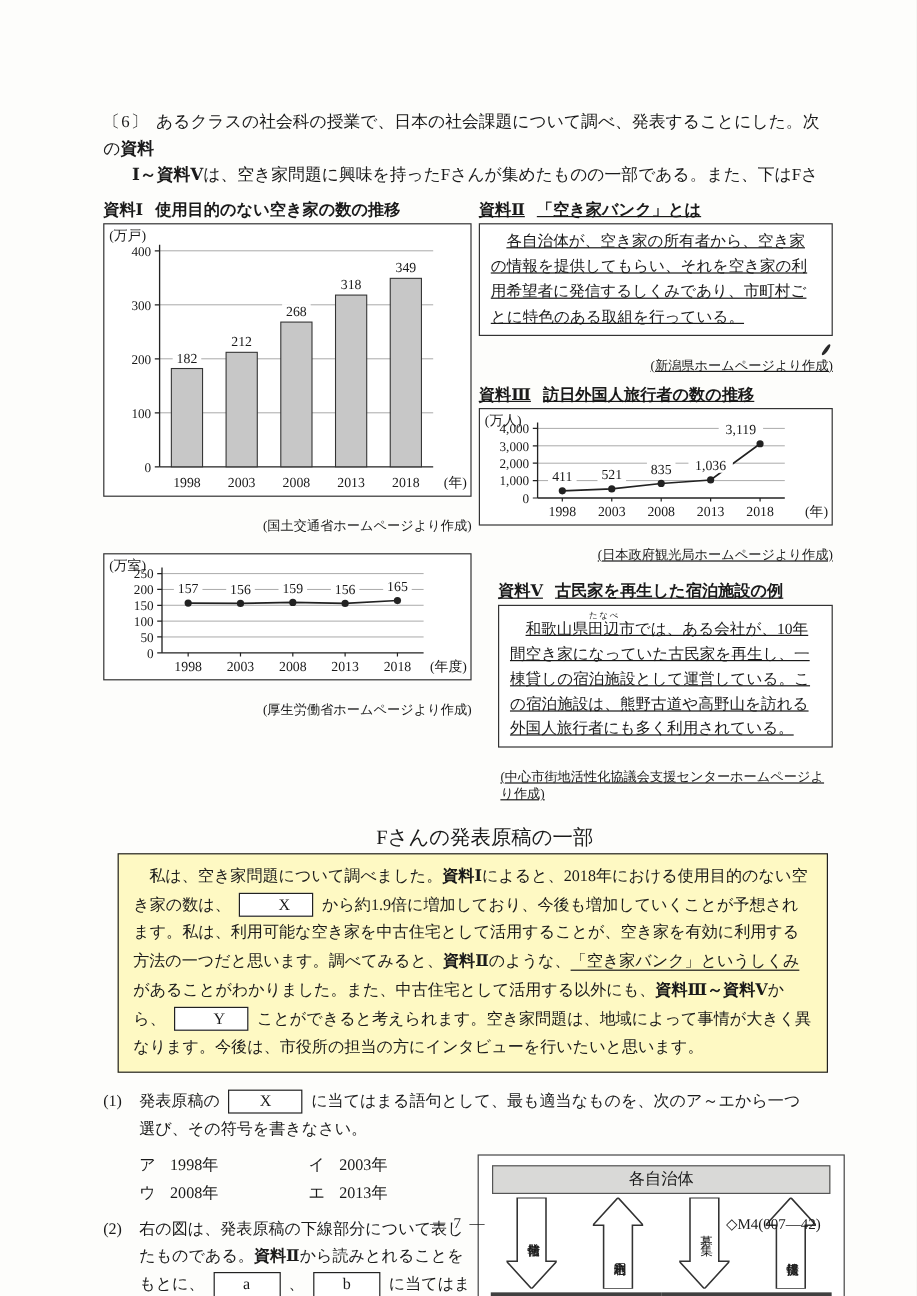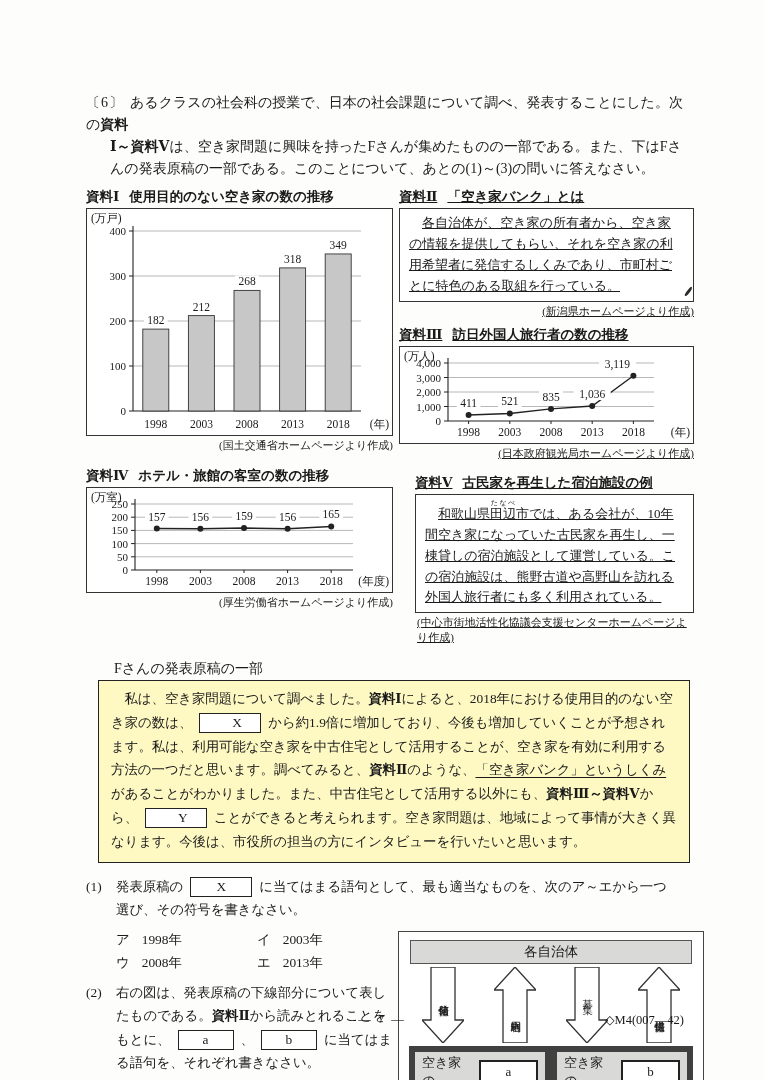--- a/index.html
+++ b/index.html
@@ -19,27 +19,27 @@
   .grid { display:flex; gap:6px; margin-top:8px; }
   .col-l { width:308px; }
   .col-r { width:296px;text-decoration:underline; }
   .shiryo { margin-bottom:6px; }
   .shiryo-head { font-size:13.5px; margin-bottom:2px; white-space:nowrap; }
   .shiryo-label { font-weight:bold; margin-right:10px; }
   .shiryo-title { font-weight:bold; }
   .shiryo-box { border:1.2px solid #333; background:#fff; }
   .shiryo-box.textbox { padding:4px 9px; font-size:13px; line-height:1.6; }
   .shiryo-box.textbox p { text-indent:1em; }
-  .shiryo-source { font-size:11px; text-align:right; margin-top:2px; line-height:1.3; }
+  .shiryo-source { font-size:11px; text-align:right; margin-top:18px; line-height:1.3; }
   .shiryo-source.left { text-align:left; padding-left:2px; }
   svg.chart { display:block; font-family:inherit; }
   ruby rt { font-size:7px; }
   
   .ms-wrap { margin-top:10px; }
-  .ms-head { font-size:14px; margin-left:28px; margin-bottom:2px; }
+  .ms-head { font-size:17px; margin-left:28px; margin-bottom:2px;text-align:center; }
   .ms-box { border:1.5px solid #222; background:#fef9c3; margin-left:12px; margin-right:4px;
             padding:6px 12px 8px; font-size:13.4px; line-height:1.78; }
   .ms-box p { text-indent:1em; }
   .ubox { display:inline-block; border:1.5px solid #222; min-width:62px; text-align:center;
           margin:0 7px; line-height:1.35; padding:0 4px; background:#fff; }
   .ubox.small { min-width:56px; }
   .u { text-decoration:underline; text-underline-offset:3px; }
   
   .qarea { display:flex; margin-top:12px; }
   .qcol { width:312px; font-size:13.4px; line-height:1.75; }
@@ -78,21 +78,20 @@
               background:#2a2a2a; transform:rotate(38deg); border-radius:40% 60% 50% 50%; }
 </style>
 </head>
 <body>
 
 <div class="page">
 
   <div class="intro">
     <div class="l1"><span class="qnum">〔6〕</span><span>あるクラスの社会科の授業で、日本の社会課題について調べ、発表することにした。次の</span><span class="b">資料</span></div>
     <div class="l2"><span class="b">Ⅰ～資料Ⅴ</span><span>は、空き家問題に興味を持ったFさんが集めたものの一部である。また、下はFさ</span></div>
-    <div class="l3">んの発表原稿の一部である。このことについて、あとの(1)～(3)の問いに答えなさい。</div>
   </div>
 
   <div class="grid">
     <div class="col-l">
 
       <div class="shiryo">
         <div class="shiryo-head"><span class="shiryo-label">資料Ⅰ</span><span class="shiryo-title">使用目的のない空き家の数の推移</span></div>
         <div class="shiryo-box">
           <svg class="chart" width="304" height="226">
               <line x1="46" y1="202" x2="274" y2="202" stroke="#222" stroke-width="1.1"></line>
@@ -132,21 +131,20 @@
               <text x="205.6" y="53.89999999999999" text-anchor="middle" font-size="11.5" fill="#1a1a1a">318</text>
               <rect x="238.2" y="44.94999999999999" width="26" height="157.05" fill="#c7c7c7" stroke="#333" stroke-width="0.9"></rect>
               <rect x="239.29999999999998" y="29.94999999999999" width="23.799999999999997" height="12" fill="#ffffff"></rect>
               <text x="251.2" y="39.94999999999999" text-anchor="middle" font-size="11.5" fill="#1a1a1a">349</text>
             </svg>
         </div>
         <div class="shiryo-source">(国土交通省ホームページより作成)</div>
       </div>
 
       <div class="shiryo" style="margin-top:14px;">
-        <div class="shiryo-head"><span class="shiryo-label">資料Ⅳ</span><span class="shiryo-title">ホテル・旅館の客室の数の推移</span></div>
         <div class="shiryo-box">
           <svg class="chart" width="304" height="104">
               <line x1="48" y1="82" x2="266" y2="82" stroke="#222" stroke-width="1.1"></line>
               <line x1="44" y1="82" x2="48" y2="82" stroke="#222" stroke-width="1"></line>
               <text x="41" y="86" text-anchor="end" font-size="11" fill="#1a1a1a">0</text>
               <line x1="48" y1="68.80000000000001" x2="266" y2="68.80000000000001" stroke="#9a9a9a" stroke-width="0.7"></line>
               <line x1="44" y1="68.80000000000001" x2="48" y2="68.80000000000001" stroke="#222" stroke-width="1"></line>
               <text x="41" y="72.80000000000001" text-anchor="end" font-size="11" fill="#1a1a1a">50</text>
               <line x1="48" y1="55.6" x2="266" y2="55.6" stroke="#9a9a9a" stroke-width="0.7"></line>
               <line x1="44" y1="55.6" x2="48" y2="55.6" stroke="#222" stroke-width="1"></line>

